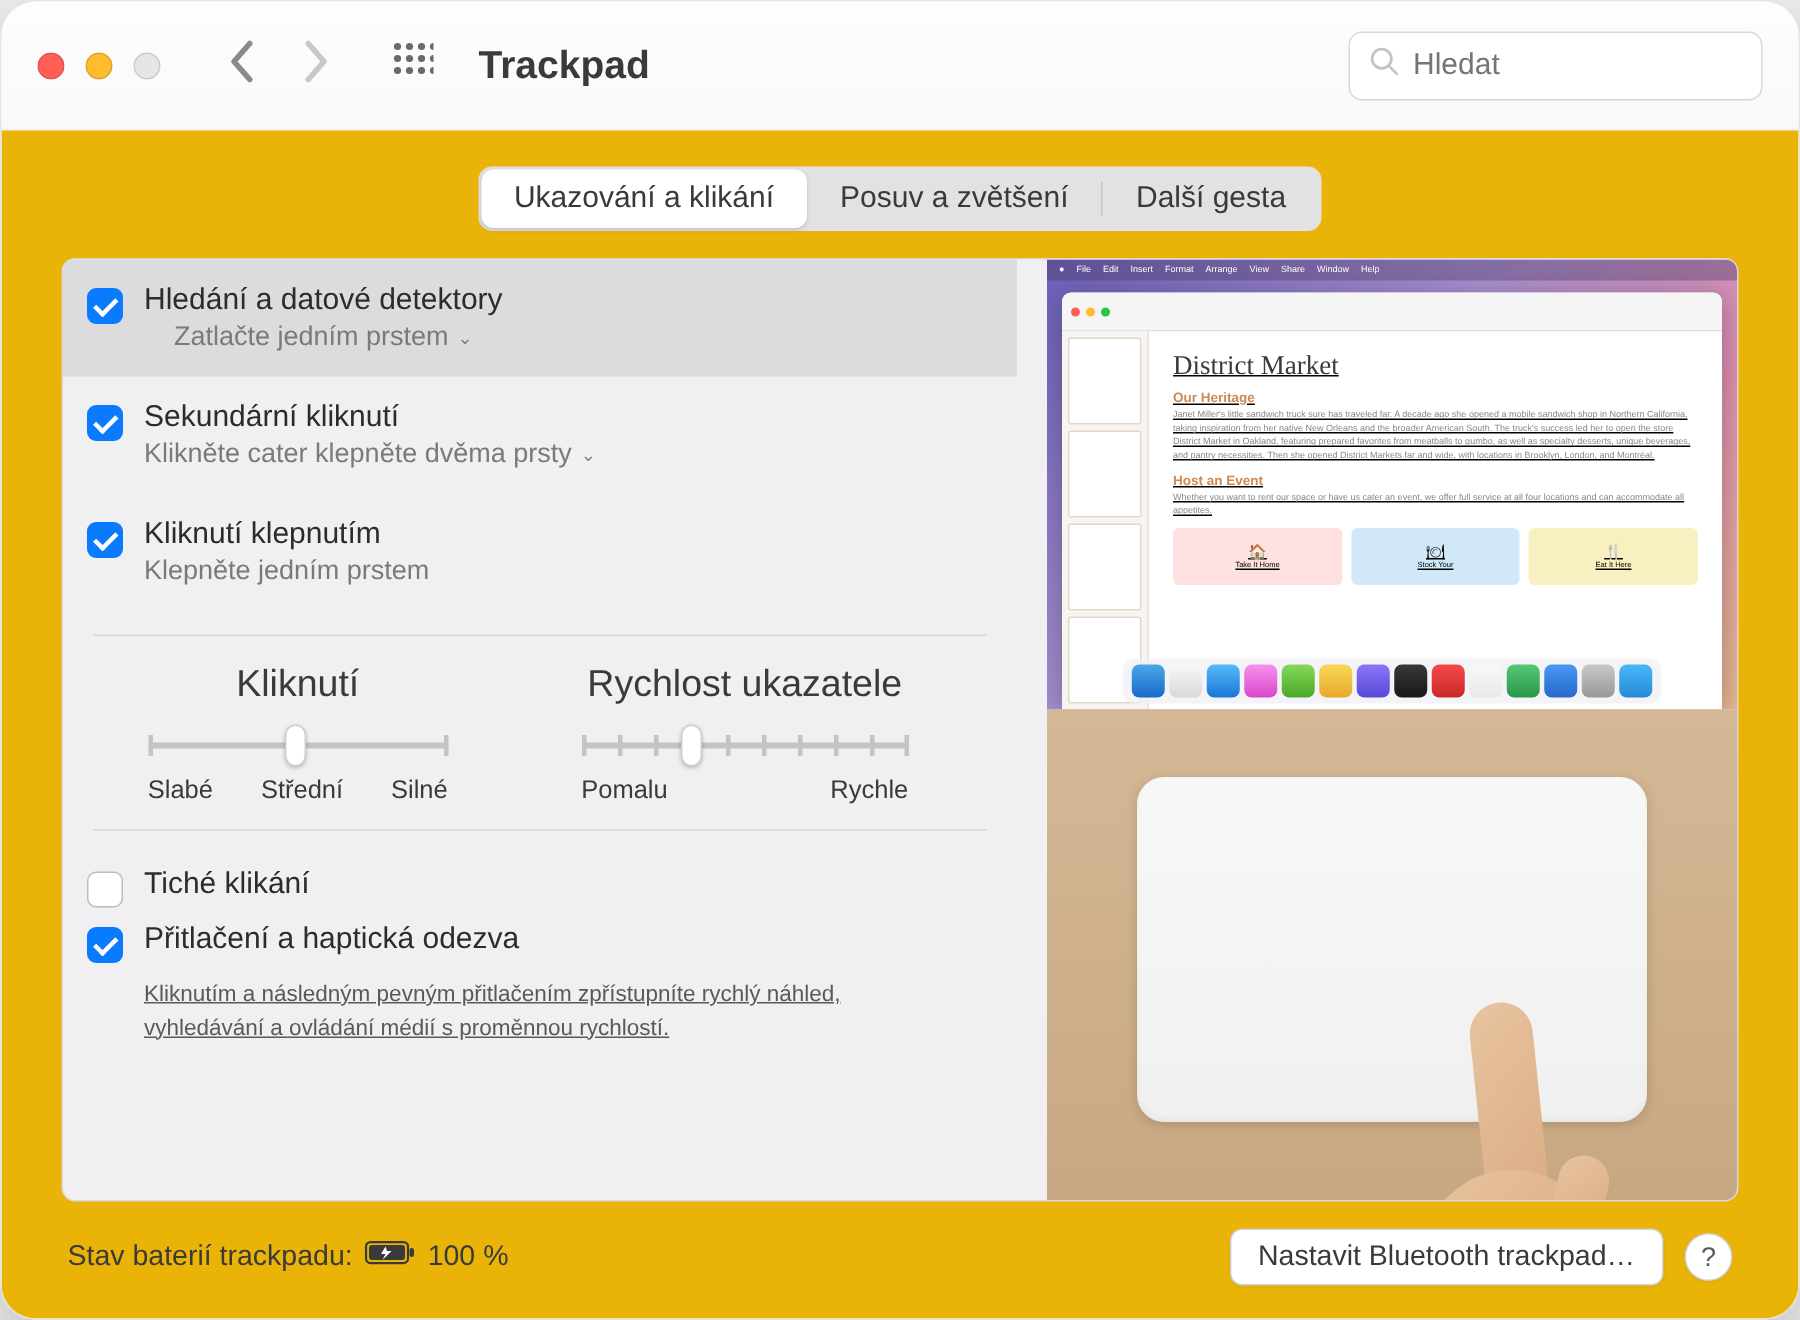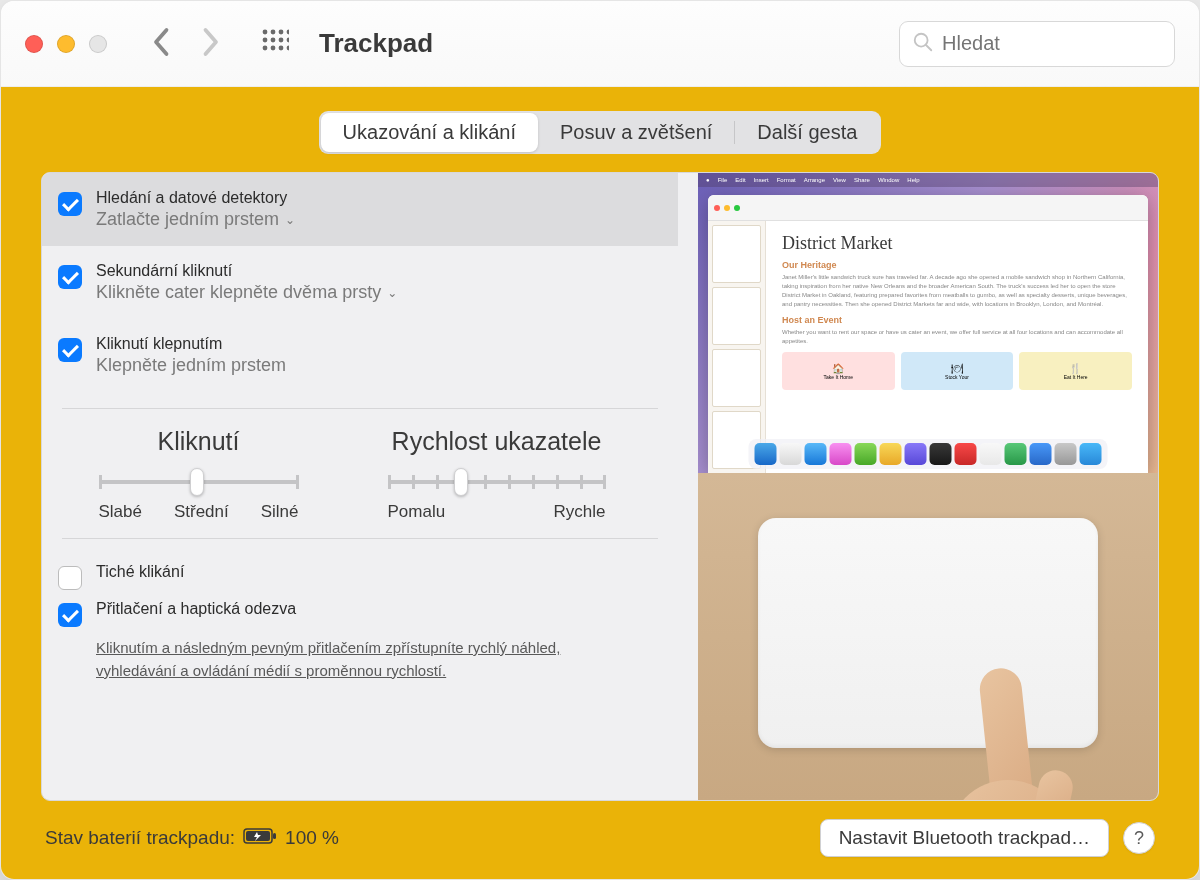--- a/index.html
+++ b/index.html
@@ -7,21 +7,21 @@
   font-family: -apple-system, "Helvetica Neue", Helvetica, Arial, sans-serif;
   background: #f0f0f0;
   display: flex;
   justify-content: center;
   align-items: flex-start;
 }
 .window {
   width: 1200px;
   height: 880px;
   background: #fff;
-  border-radius: 14px;
+  border-radius: 24px;
   box-shadow: 0 20px 60px rgba(0,0,0,0.25);
   overflow: hidden;
   display: flex;
   flex-direction: column;
   border: 1px solid rgba(0,0,0,0.1);
 }
 .titlebar {
   height: 86px;
   background: linear-gradient(#fdfdfd, #f9f9f9);
   border-bottom: 1px solid rgba(0,0,0,0.06);
@@ -133,22 +133,22 @@
 }
 .checkbox.checked::after {
   content: "";
   width: 6px;
   height: 12px;
   border: solid #fff;
   border-width: 0 3px 3px 0;
   transform: rotate(45deg) translate(-1px,-1px);
 }
 .opt-text { display: flex; flex-direction: column; }
-.opt-title { font-size: 16px; color: #2c2c2c; margin-bottom: 2px; }
-.opt-sub { font-size: 18px; color: #7a7a7a; display: flex; align-items: center; gap: 6px; }
+.opt-title { font-size: 20px; color: #2c2c2c; margin-bottom: 2px; }
+.opt-sub { font-size: 18px; color: #7a7a7a; display: flex; align-items: center; gap: 6px; justify-content: center; }
 .chev { font-size: 12px; color: #7a7a7a; }
 .divider { height: 1px; background: #d6d6d8; margin: 16px 20px 18px 20px; }
 .sliders {
   display: flex;
   justify-content: space-around;
   padding: 0 28px 0 12px;
 }
 .slider-group { text-align: center; }
 .slider-label { font-size: 25px; color: #3a3a3a; margin-bottom: 12px; }
 .slider-track {
@@ -209,21 +209,21 @@
 .mac-window {
   position: absolute;
   top: 22px; left: 10px; right: 10px; bottom: 0px;
   background: #fff;
   border-radius: 6px 6px 0 0;
   box-shadow: 0 4px 20px rgba(0,0,0,0.3);
   overflow: hidden;
 }
 .mw-bar { height: 26px; background: #f5f5f5; border-bottom: 1px solid #e0e0e0; display:flex; align-items:center; padding:0 6px; gap:4px;}
 .mw-dot{width:6px;height:6px;border-radius:50%;}
-.mw-body { display: flex; height: calc(100% - 26px); }
+.mw-body { display: flex; height: calc(100% - 26px); text-decoration: underline; }
 .mw-side { width: 58px; background: #f8f5f0; border-right: 1px solid #e6e0d6; padding: 4px; display:flex; flex-direction:column; gap:4px;}
 .mw-thumb{background:#fff;border:1px solid #e0d8c8;border-radius:2px;flex:1;}
 .mw-main { flex: 1; padding: 12px 16px; background: #fff; font-size: 7px; overflow:hidden;}
 .mw-h1 { font-family: Georgia, serif; font-size: 18px; color: #3a3a3a; margin-bottom: 6px; }
 .mw-h2 { font-size: 9px; color: #d08850; font-weight: 600; margin-bottom: 3px; }
 .mw-p { font-size: 6px; color: #888; line-height: 1.5; margin-bottom: 6px; }
 .mw-cards{display:flex;gap:6px;margin-top:6px;}
 .mw-card{flex:1;height:38px;border-radius:4px;display:flex;flex-direction:column;align-items:center;justify-content:center;font-size:5px;}
 .menubar{position:absolute;top:0;left:0;right:0;height:14px;background:rgba(80,60,100,0.4);display:flex;align-items:center;padding:0 8px;gap:8px;font-size:6px;color:#fff;}
 .dock{position:absolute;bottom:4px;left:50%;transform:translateX(-50%);height:30px;background:rgba(240,240,245,0.7);border-radius:8px;padding:3px 6px;display:flex;gap:3px;align-items:center;}

